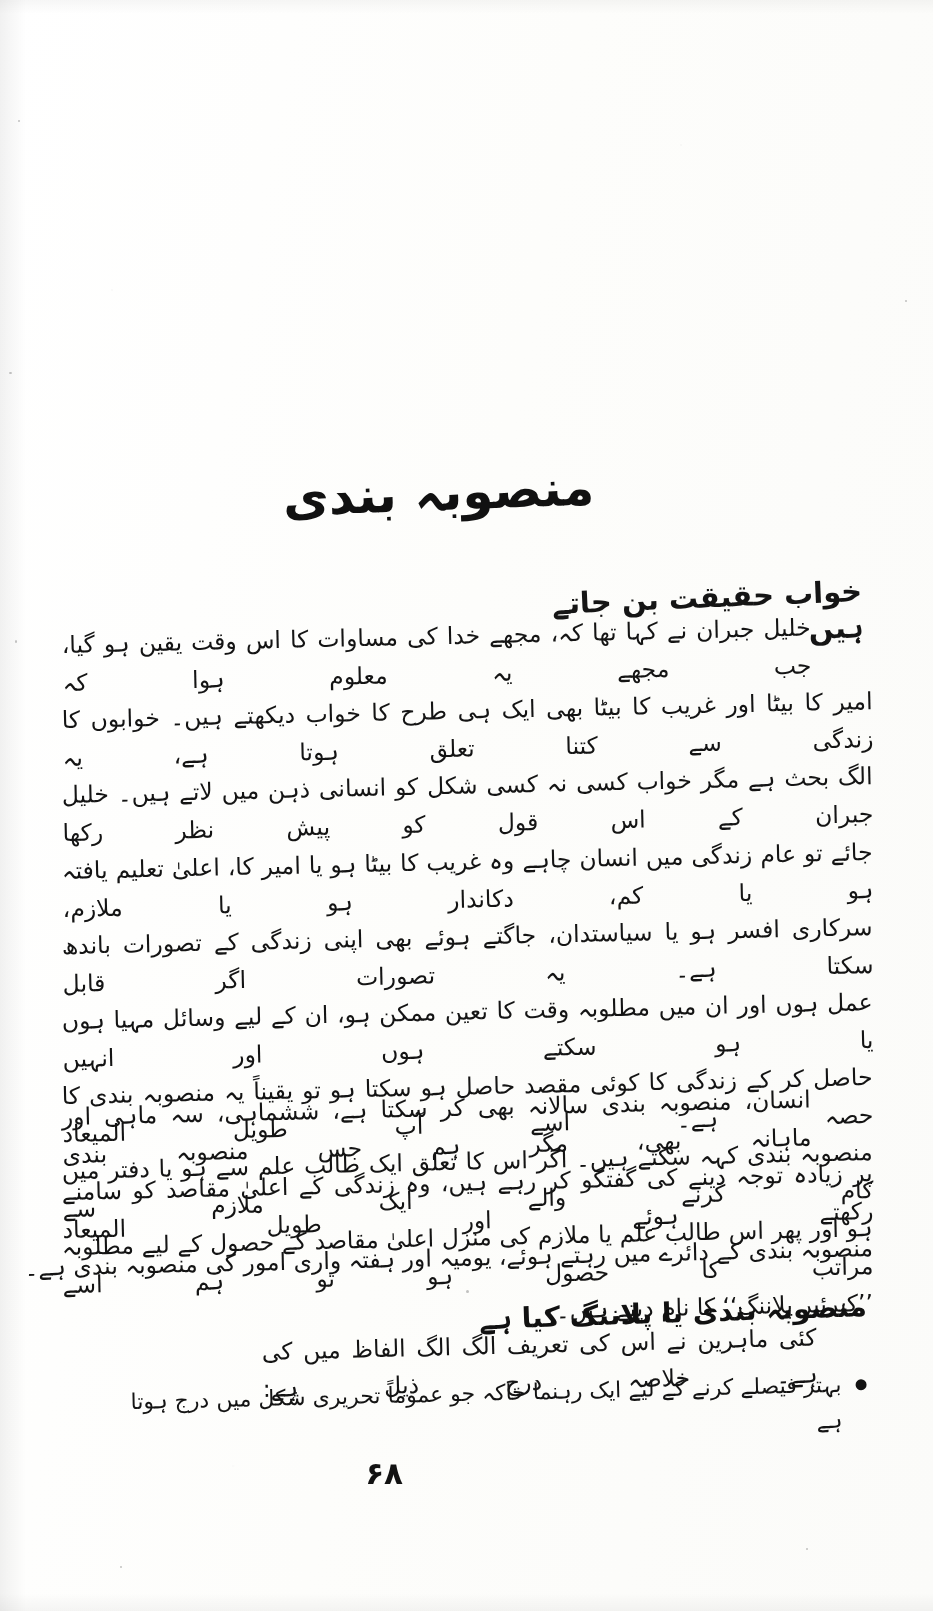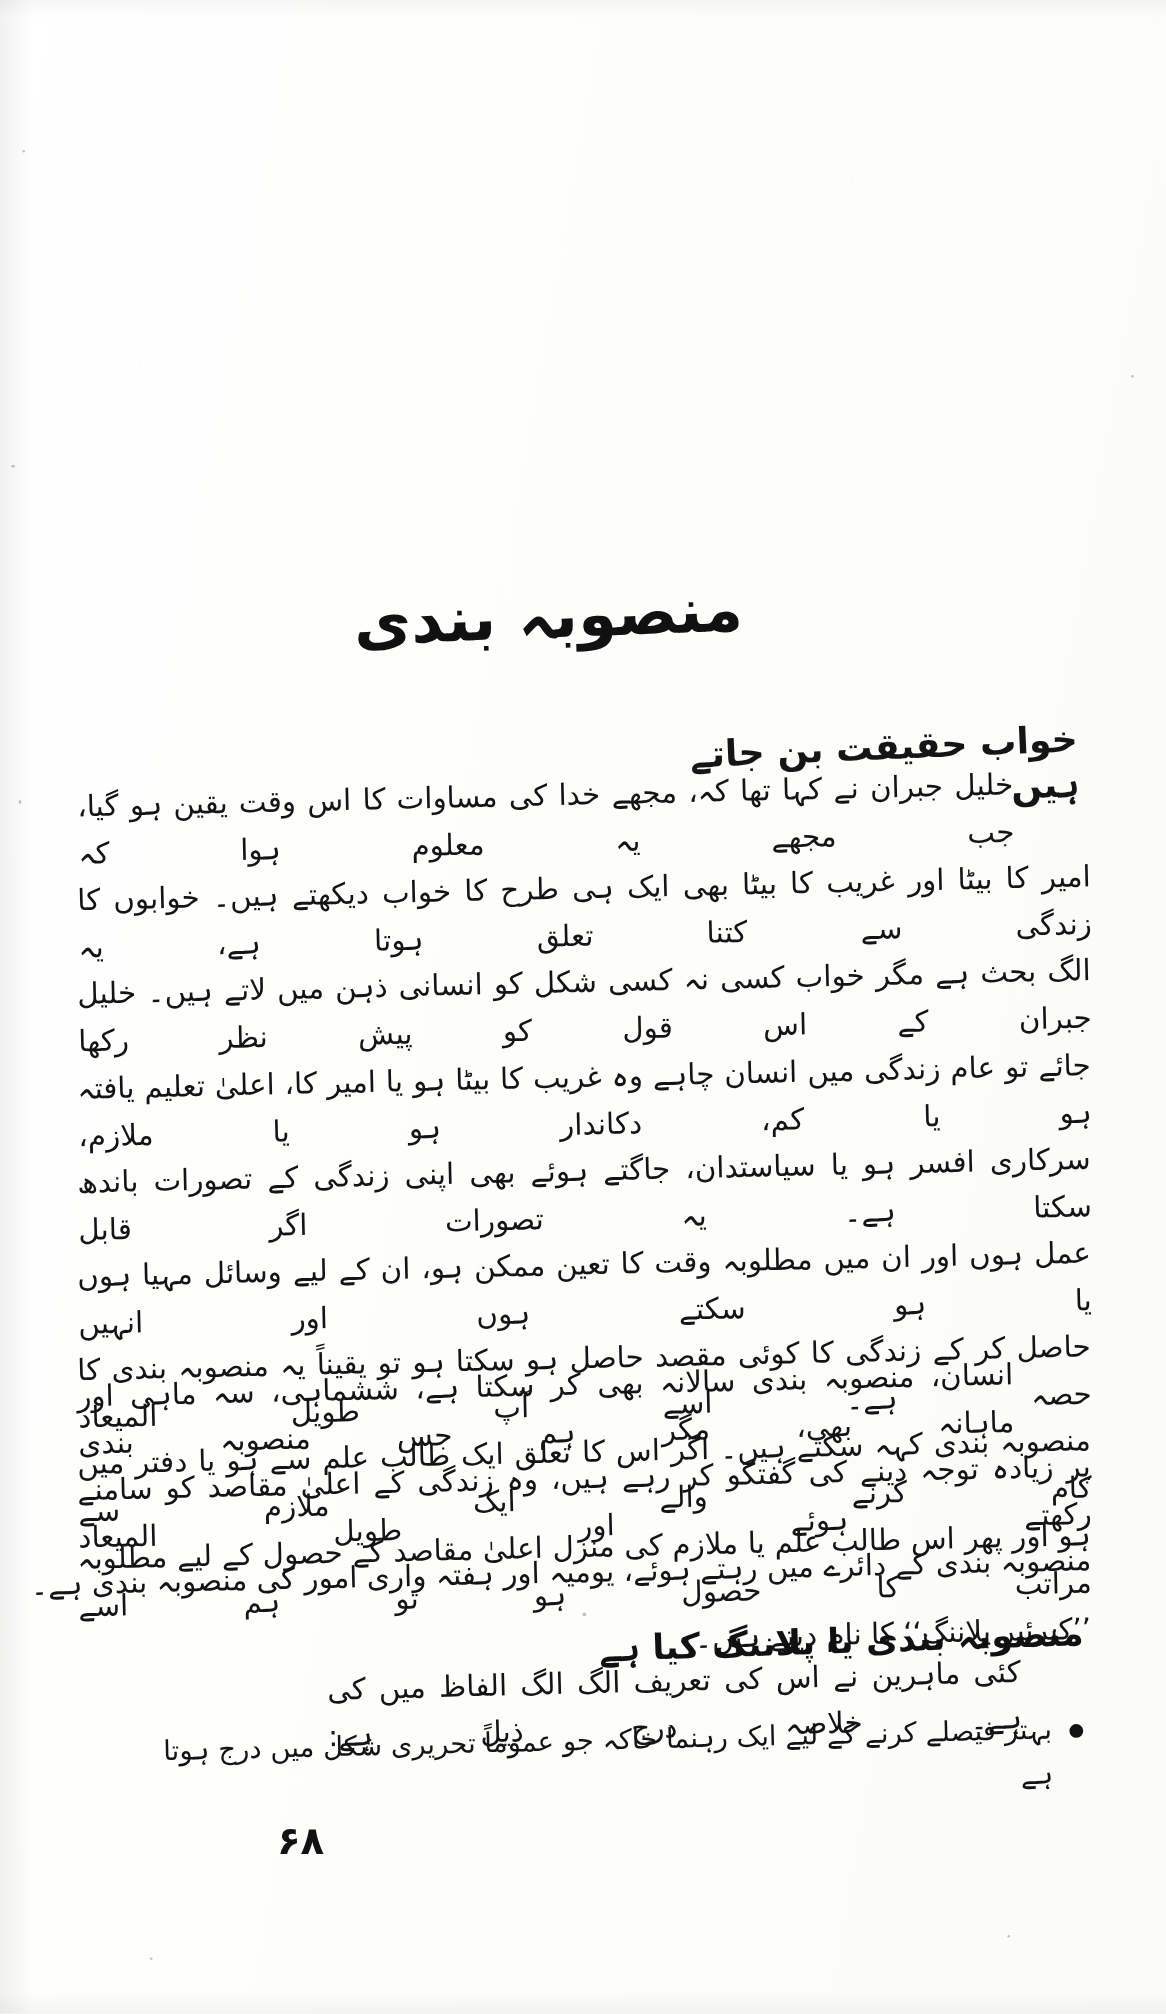--- a/index.html
+++ b/index.html
@@ -191,21 +191,21 @@
     text-align: right;
     padding-left: 38px;
   }
 
   
   .page-number {
     position: absolute;
     bottom: 120px;
     left: 16px;
     right: 0;
-    text-align: center;
+    text-align: right;
     font-size: 31px;
     color: #121212;
     font-weight: 600;
     padding-right: 470px;
   }
 
   
   .speck {
     position: absolute;
     background: rgba(40,40,40,0.28);

